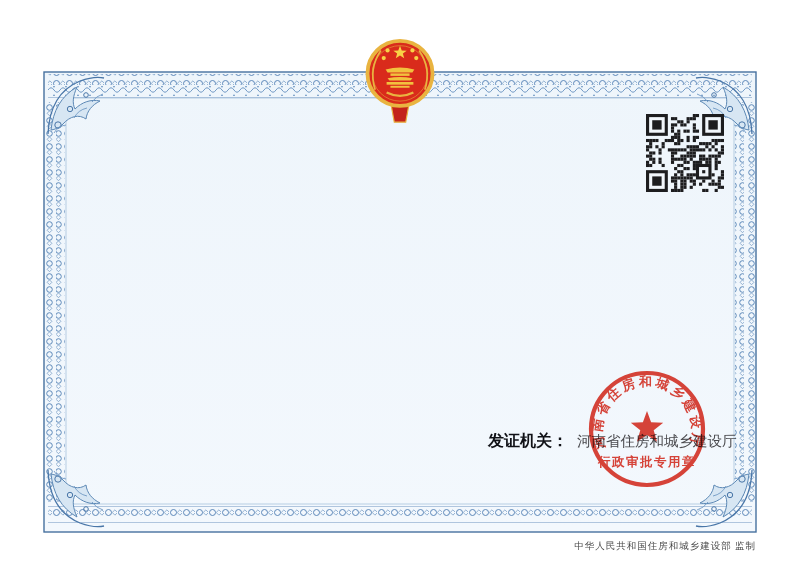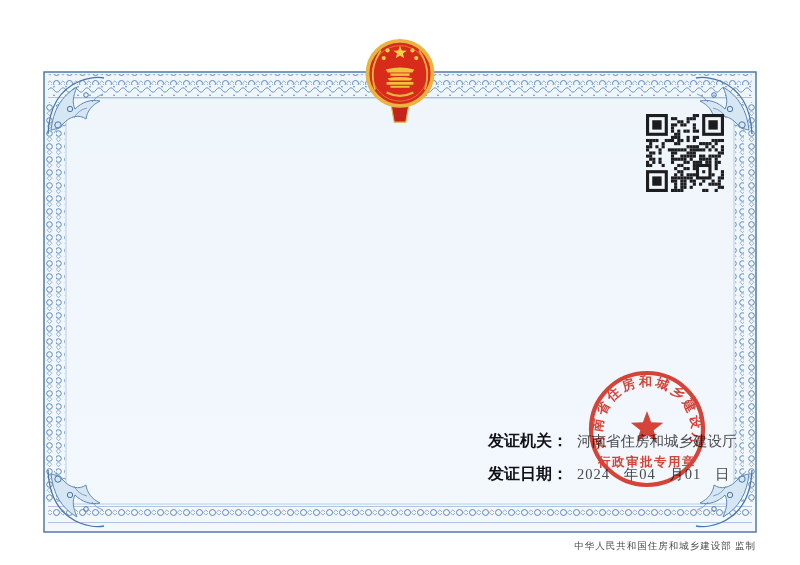--- a/index.html
+++ b/index.html
@@ -380,24 +380,20 @@
       <span class="field-label">有 效 期：</span>
       <span class="field-value validity">2024 年04 月01 日 至 2027 年04 月01 日</span>
     </div>
   </div>
 
   <div class="abs issue-block">
     <div class="issue-row">
       <span class="issue-label">发证机关：</span>
       <span class="issue-value">河南省住房和城乡建设厅</span>
     </div>
-    <div class="issue-row">
-      <span class="issue-label">发证日期：</span>
-      <span class="issue-value issue-date">2024 年04 月01 日</span>
-    </div>
   </div>
 
   <svg class="abs seal-box" viewBox="0 0 130 130">
     <defs>
       <path id="sealArc" d="M 22,80 A 45 45 0 1 1 108,80" fill="none"></path>
     </defs>
     <circle cx="65" cy="65" r="56" fill="none" stroke="#dd2b1d" stroke-width="4.2"></circle>
     <path d="M65,47 L69.1,58.3 L81.2,58.7 L71.7,66.2 L75,77.8 L65,71 L55,77.8 L58.3,66.2 L48.8,58.7 L60.9,58.3 Z" fill="#dd2b1d"></path>
     <text font-size="13" font-weight="bold" fill="#dd2b1d" letter-spacing="3">
       <textPath href="#sealArc" startOffset="50%" text-anchor="middle">河南省住房和城乡建设厅</textPath>

